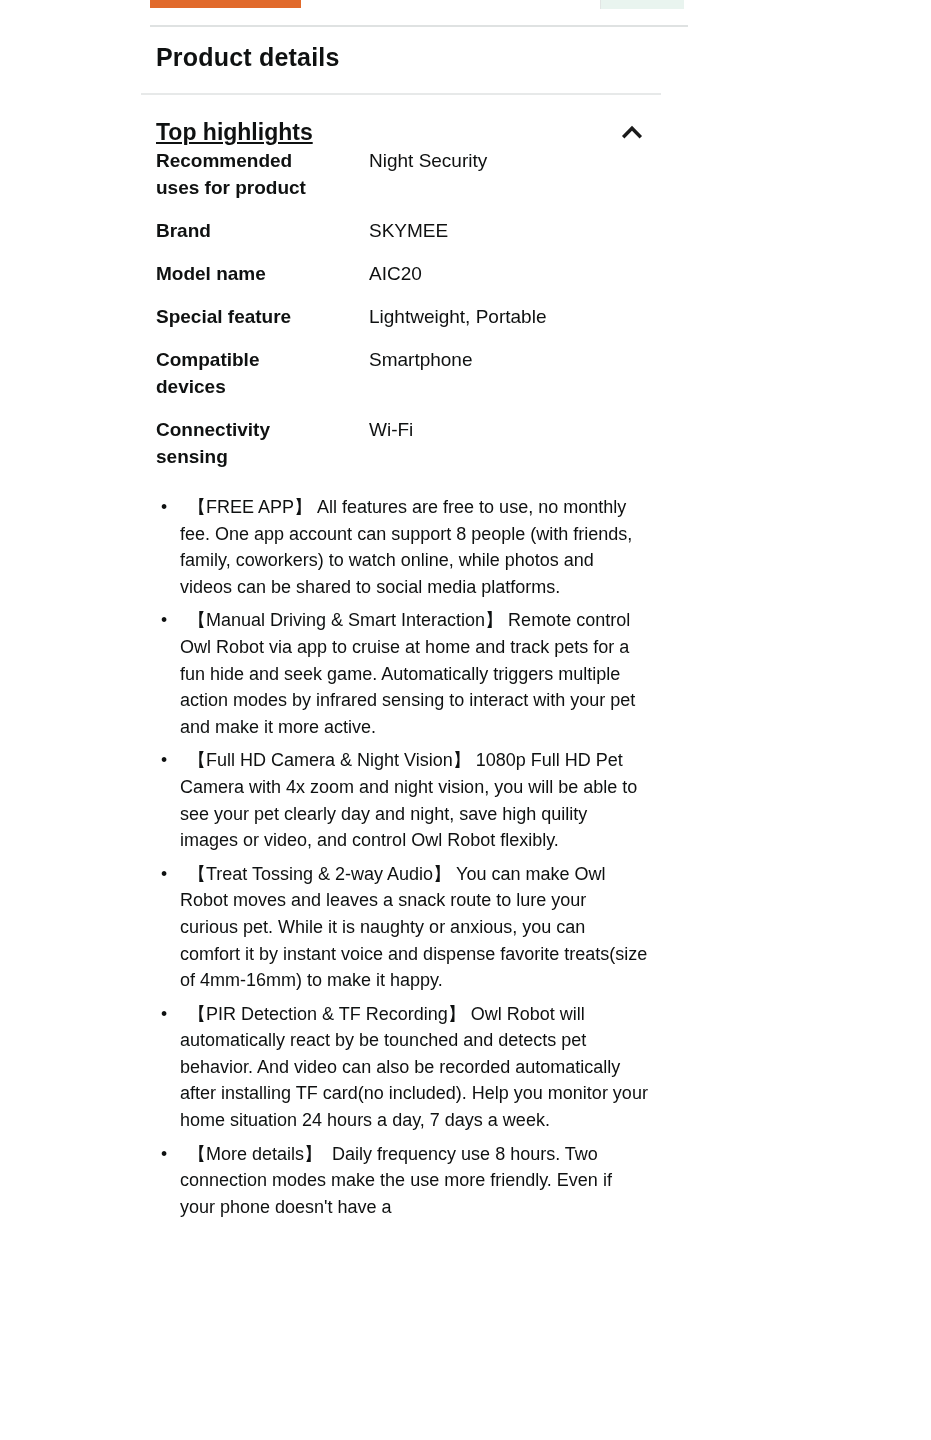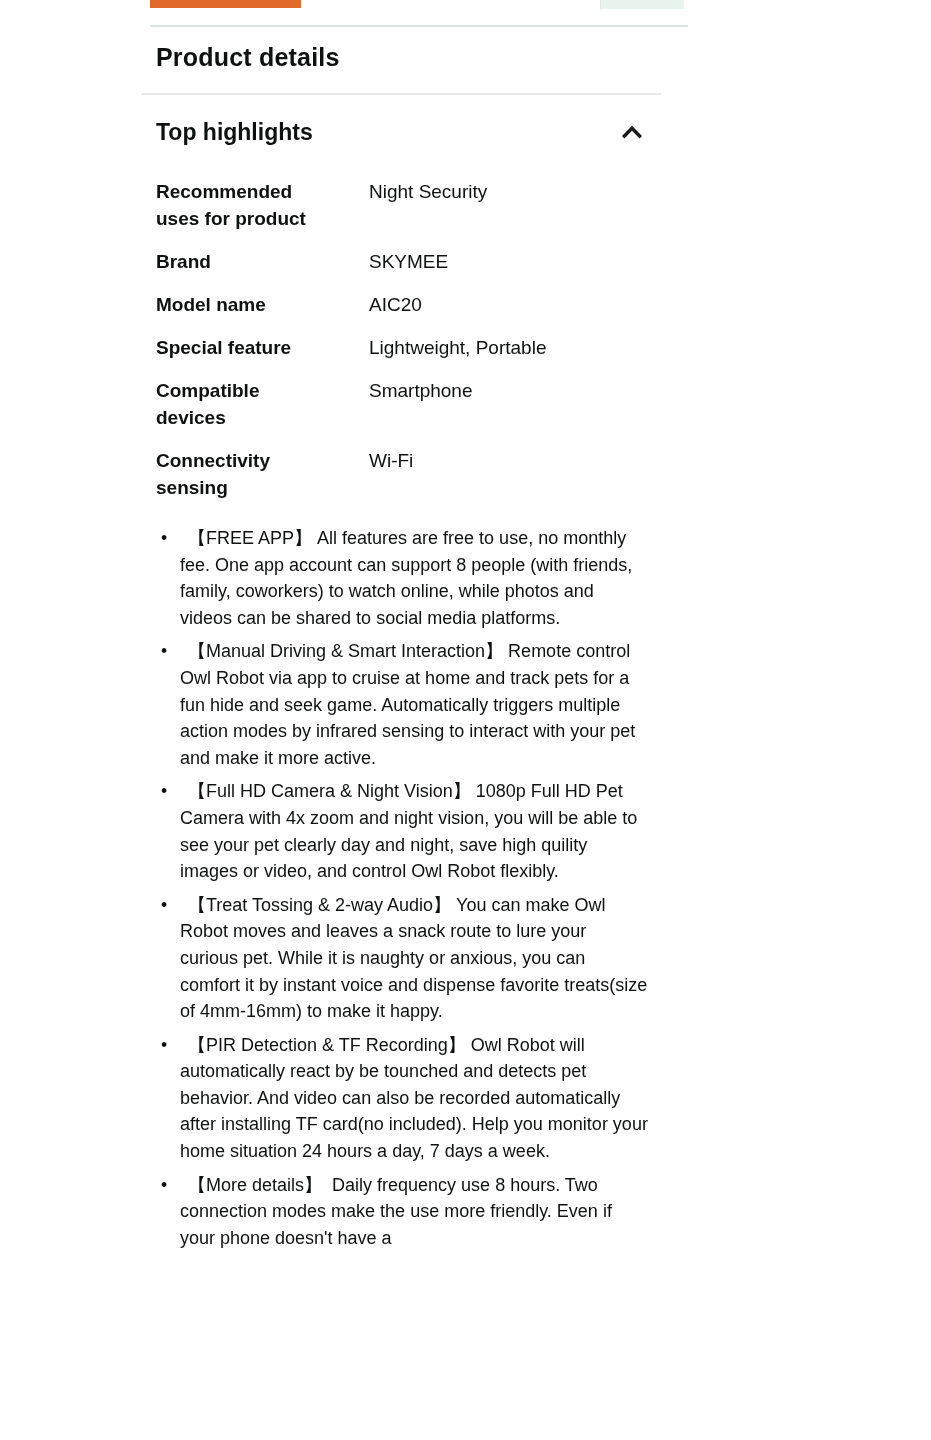--- a/index.html
+++ b/index.html
@@ -38,27 +38,28 @@
   }
   .divider-mid {
     margin-top: 20px; margin-left: -15px;
     width: 520px; height: 2px; background: #e7e9e9; border: 0;
   }
 
   .section-header {
     margin-top: 22px;
     display: flex; align-items: center; justify-content: space-between;
     cursor: pointer;
+    text-decoration: underline;
   }
   .section-title {
     font-size: 23px; font-weight: 700; line-height: 30px; color: #0f1111;
   }
   .chevron { width: 22px; height: 15px; display: block; margin-right: 2px; }
 
-  .spec-table { margin-top: 31px; }
+  .spec-table { }
   .spec-row {
     display: grid; grid-template-columns: 170px 1fr; column-gap: 43px;
     margin-bottom: 16px; align-items: start;
   }
   .spec-label { font-size: 19px; font-weight: 700; line-height: 27px; color: #0f1111; }
   .spec-value { font-size: 19px; font-weight: 400; line-height: 27px; color: #0f1111; }
 
   .bullets { margin-top: 24px; list-style: none; }
   .bullets li {
     position: relative;

